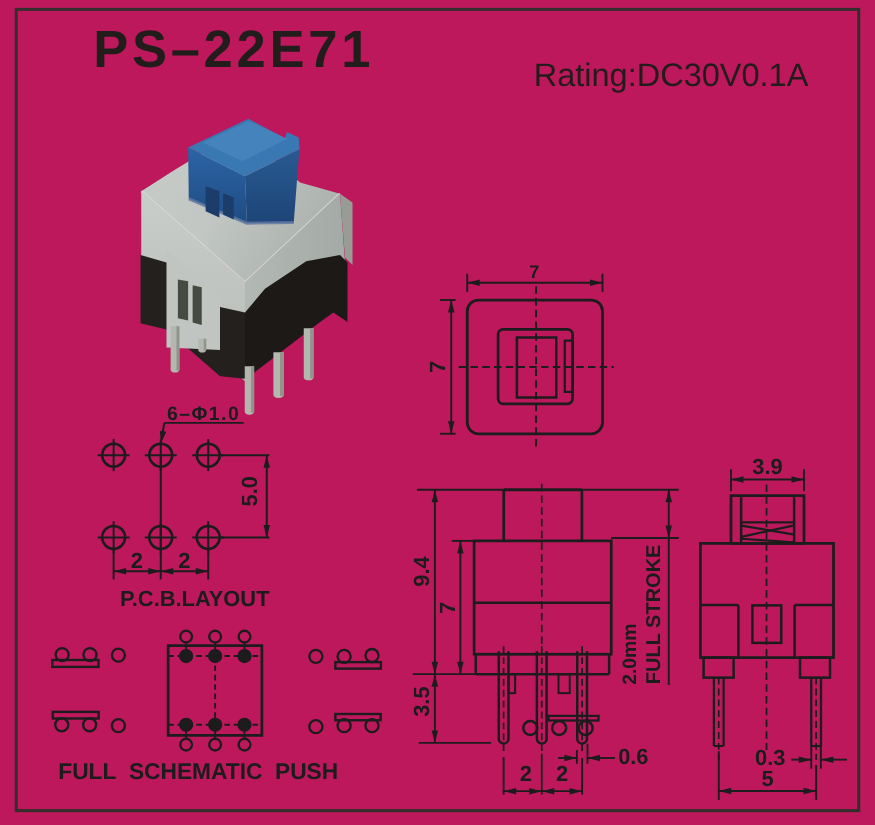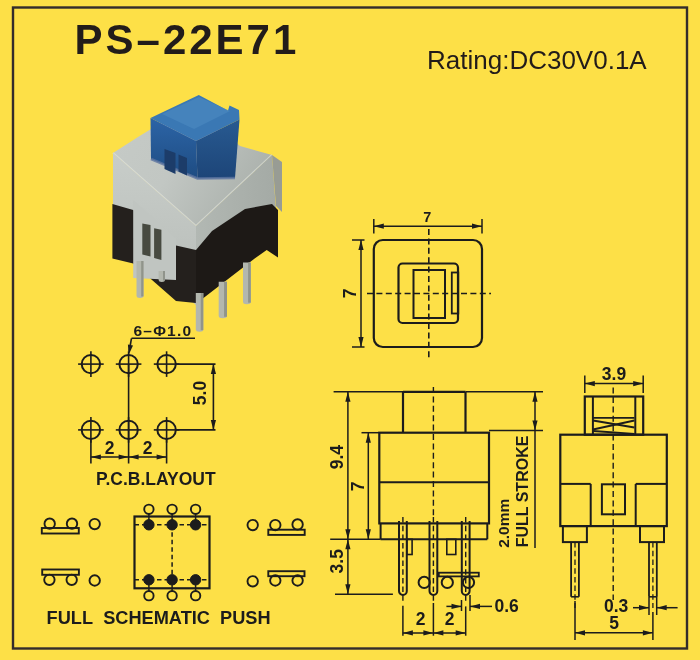--- a/index.html
+++ b/index.html
@@ -1,16 +1,16 @@
 <!DOCTYPE html>
 <html><head>
 <meta charset="utf-8">
 <style>
   html,body{margin:0;padding:0;background:#ffffff;}
-  #page{width:700px;height:660px;position:relative;overflow:hidden;background:#fde047;}
+  #page{width:700px;height:660px;position:relative;overflow:hidden;background:#be185d;}
   svg text{font-family:"Liberation Sans",sans-serif;}
 </style>
 </head>
 <body>
 <div id="page">
 <svg width="700" height="660" viewBox="0 0 700 660">
   <rect x="13" y="7.5" width="674" height="641" fill="none" stroke="#332d2b" stroke-width="2.4"></rect>
   <text x="74.5" y="53.5" font-size="42" font-weight="bold" fill="#221c1a" letter-spacing="3">PS–22E71</text>
   <text x="427" y="69" font-size="26" fill="#221c1a">Rating:DC30V0.1A</text>
 <defs>

